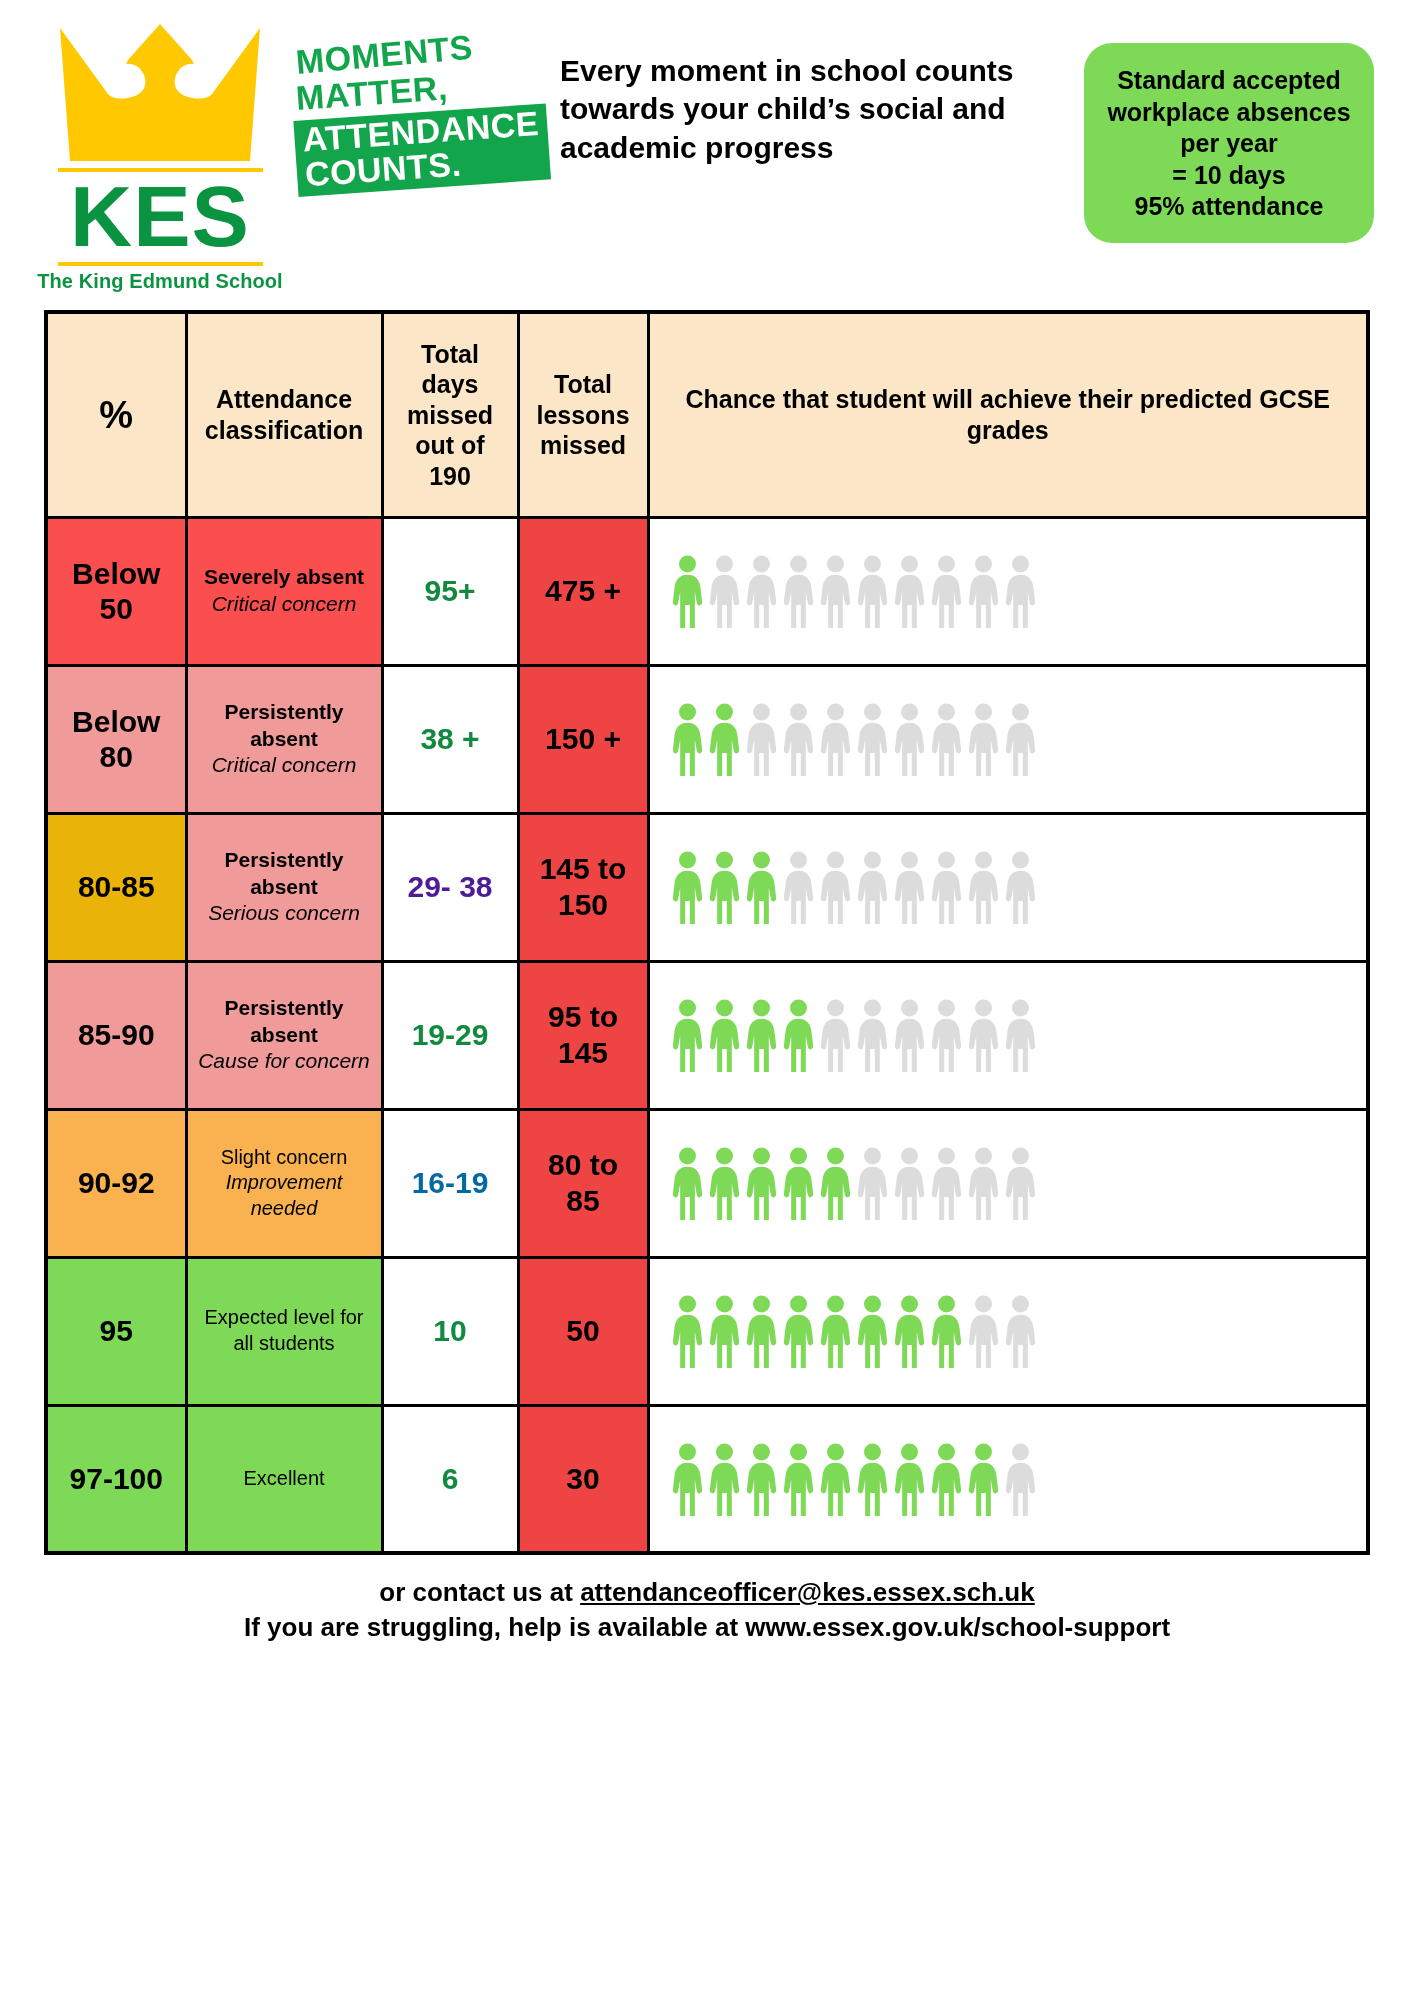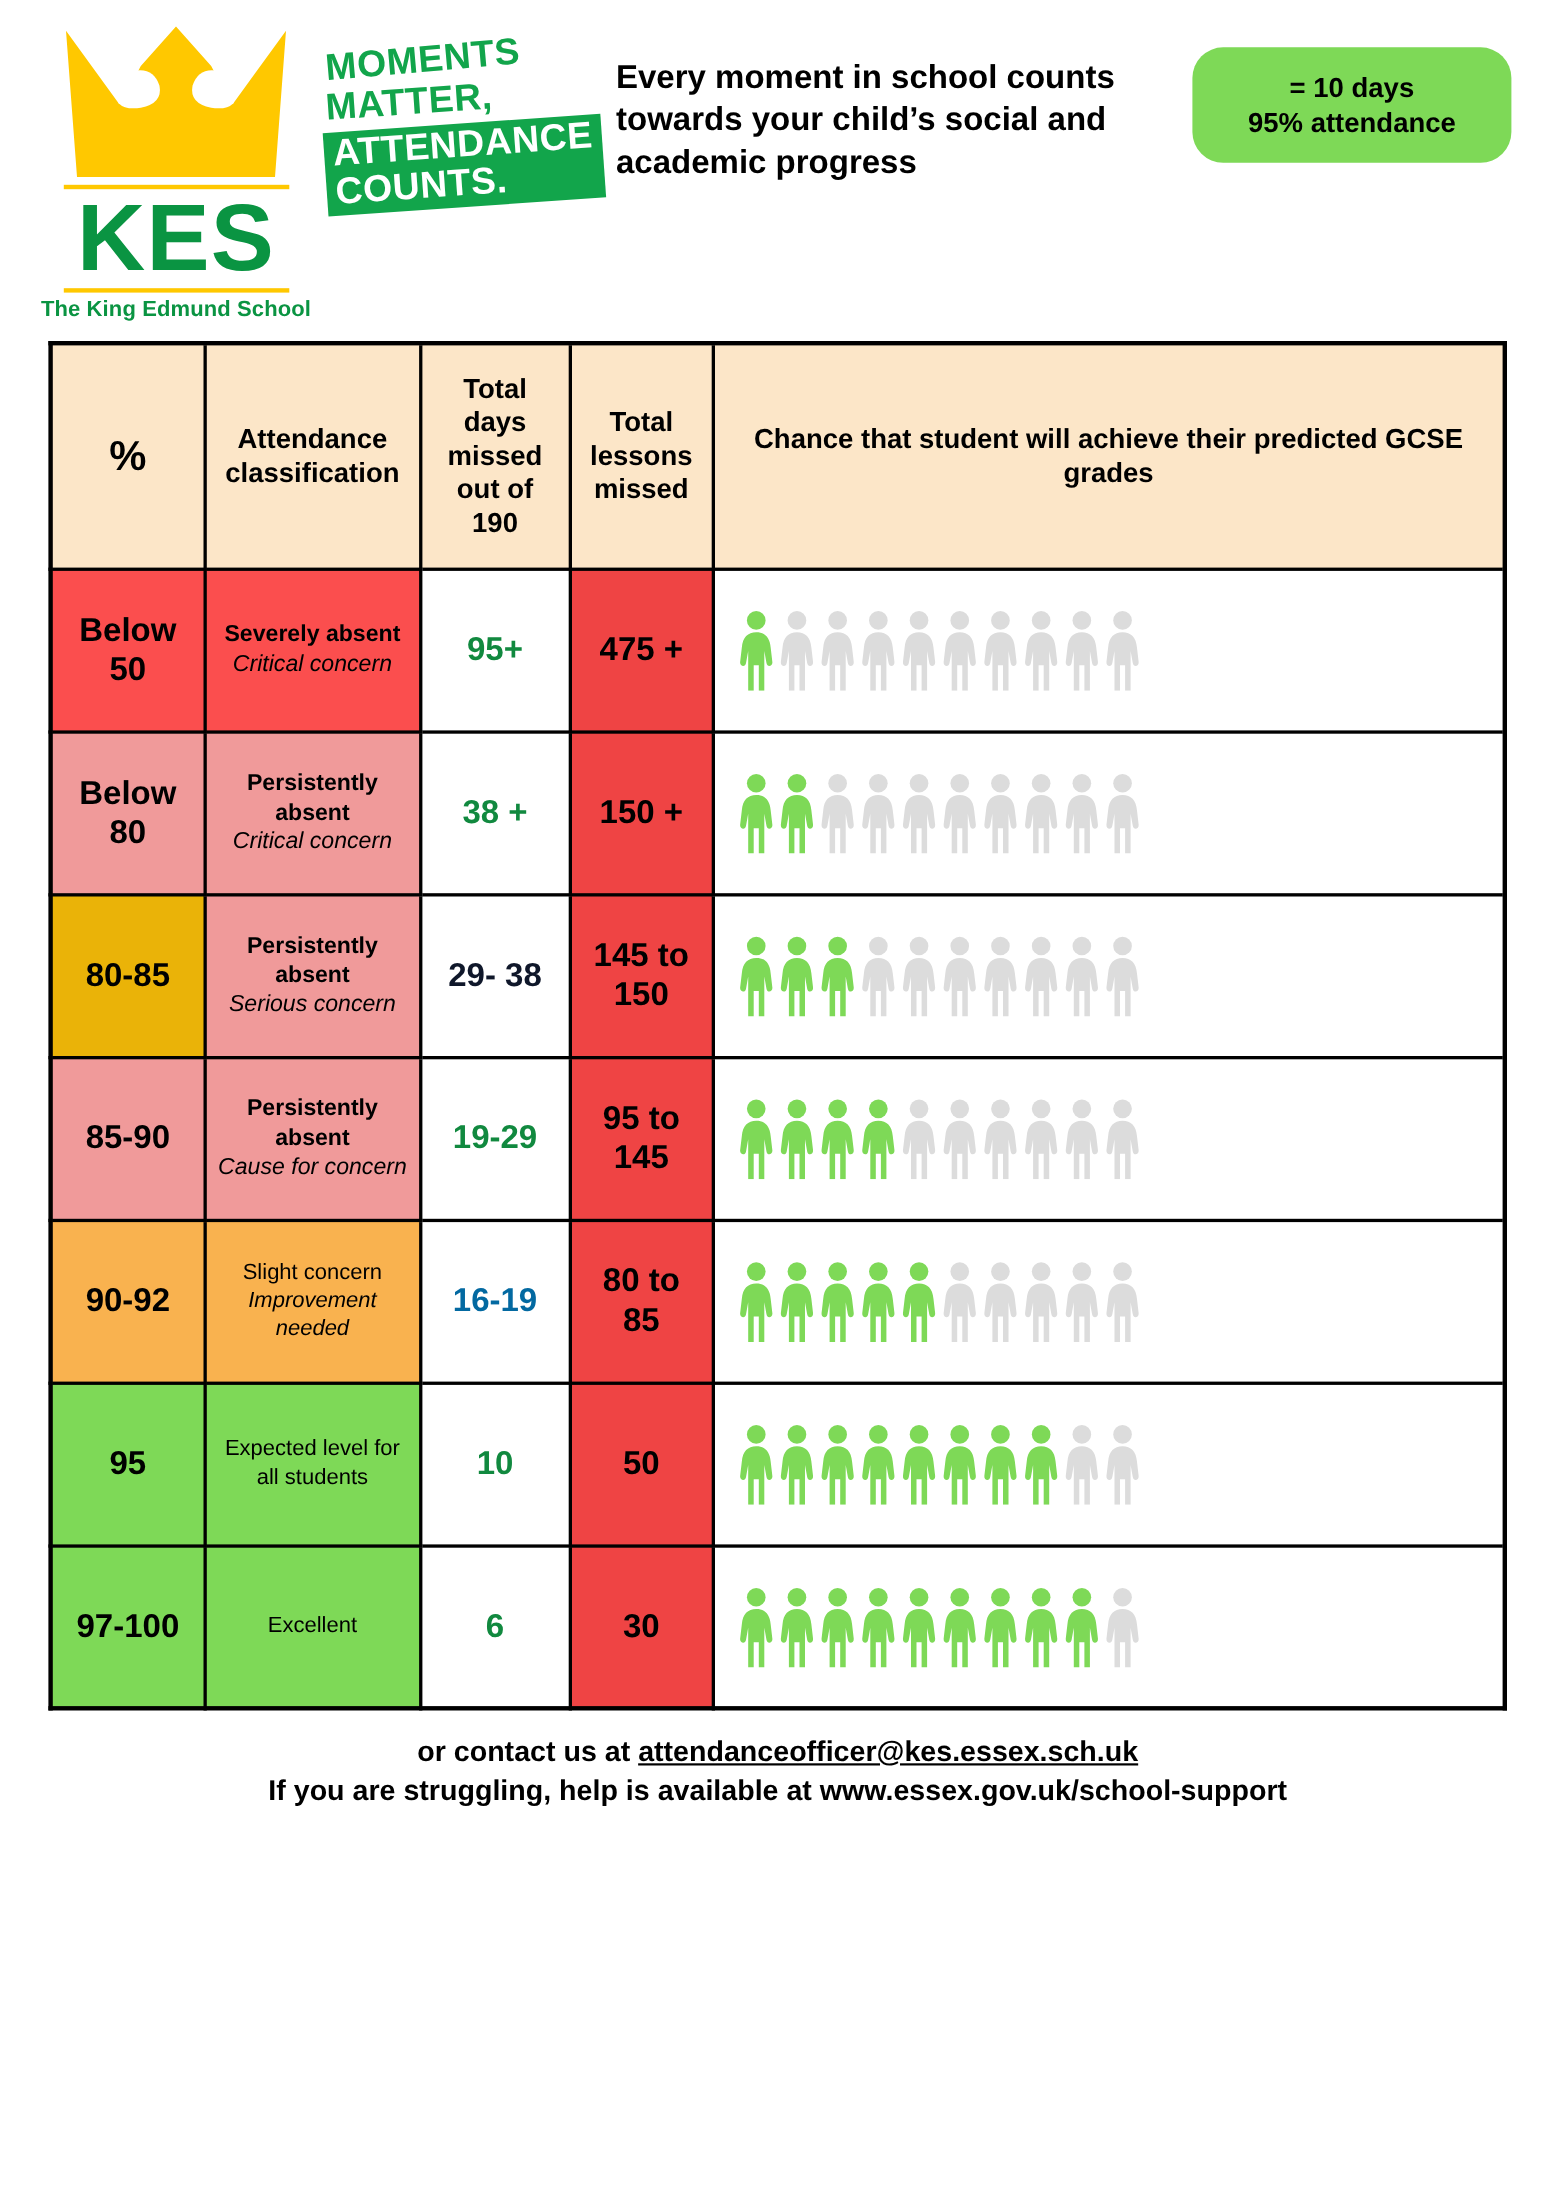--- a/index.html
+++ b/index.html
@@ -179,20 +179,21 @@
       <div class="mm-line mm-l2">MATTER,</div>
       <div class="mm-green-box">
         <div>ATTENDANCE</div>
         <div>COUNTS.</div>
       </div>
     </div>
 
     <div class="headline">Every moment in school counts towards your child’s social and academic progress</div>
 
     <div class="green-callout">
+      <div>Standard accepted workplace absences per year</div>
       <div>=  10 days</div>
       <div>95% attendance</div>
     </div>
   </div>
 
   <div class="table-wrap">
     <table class="attend">
       <colgroup>
         <col class="c-pct">
           <col class="c-class">
@@ -315,21 +316,21 @@
                 </svg>
               </div>
             </td>
           </tr>
           <tr>
             <td class="pct" style="background: #eab308;">80-85</td>
             <td class="cls" style="background: rgb(240, 154, 154);">
               <div class="cls-main">Persistently absent</div>
               <div class="cls-sub">Serious concern</div>
             </td>
-            <td class="days" style="color: #0f172a; margin-left: 24px;">29- 38</td>
+            <td class="days" style="color: #4c1d95; margin-left: 24px;">29- 38</td>
             <td class="lessons">145 to 150</td>
             <td class="chance">
               <div class="people-row">
                 <svg class="person" viewBox="0 0 40 96">
                   <circle cx="20" cy="13" r="11" fill="#7ED957"></circle>
                   <path d="M20 27 C10 27 4 33 3 45 L1 62 C0.5 67 7 69 8 63 L10.5 49 L10.5 96 L17 96 L17 66 L23 66 L23 96 L29.5 96 L29.5 49 L32 63 C33 69 39.5 67 39 62 L37 45 C36 33 30 27 20 27 Z" fill="#7ED957"></path>
                 </svg>
                 <svg class="person" viewBox="0 0 40 96">
                   <circle cx="20" cy="13" r="11" fill="#7ED957"></circle>
                   <path d="M20 27 C10 27 4 33 3 45 L1 62 C0.5 67 7 69 8 63 L10.5 49 L10.5 96 L17 96 L17 66 L23 66 L23 96 L29.5 96 L29.5 49 L32 63 C33 69 39.5 67 39 62 L37 45 C36 33 30 27 20 27 Z" fill="#7ED957"></path>

